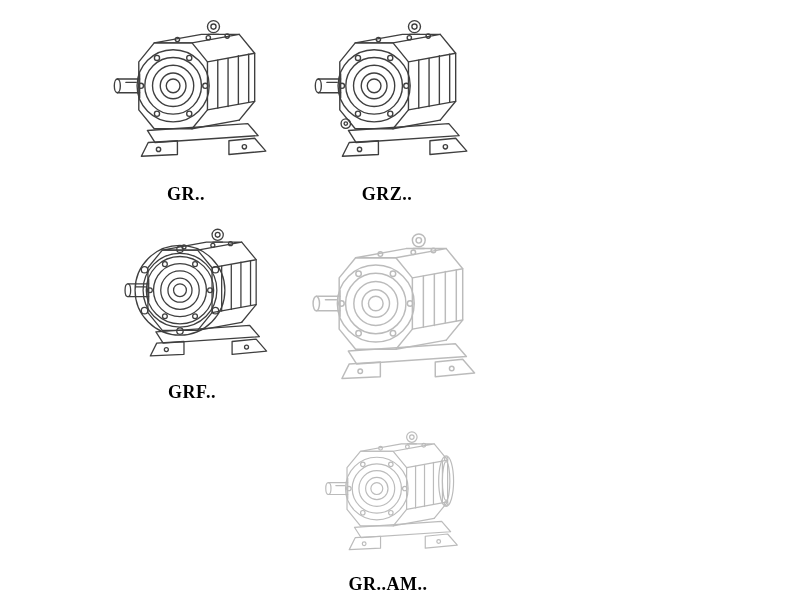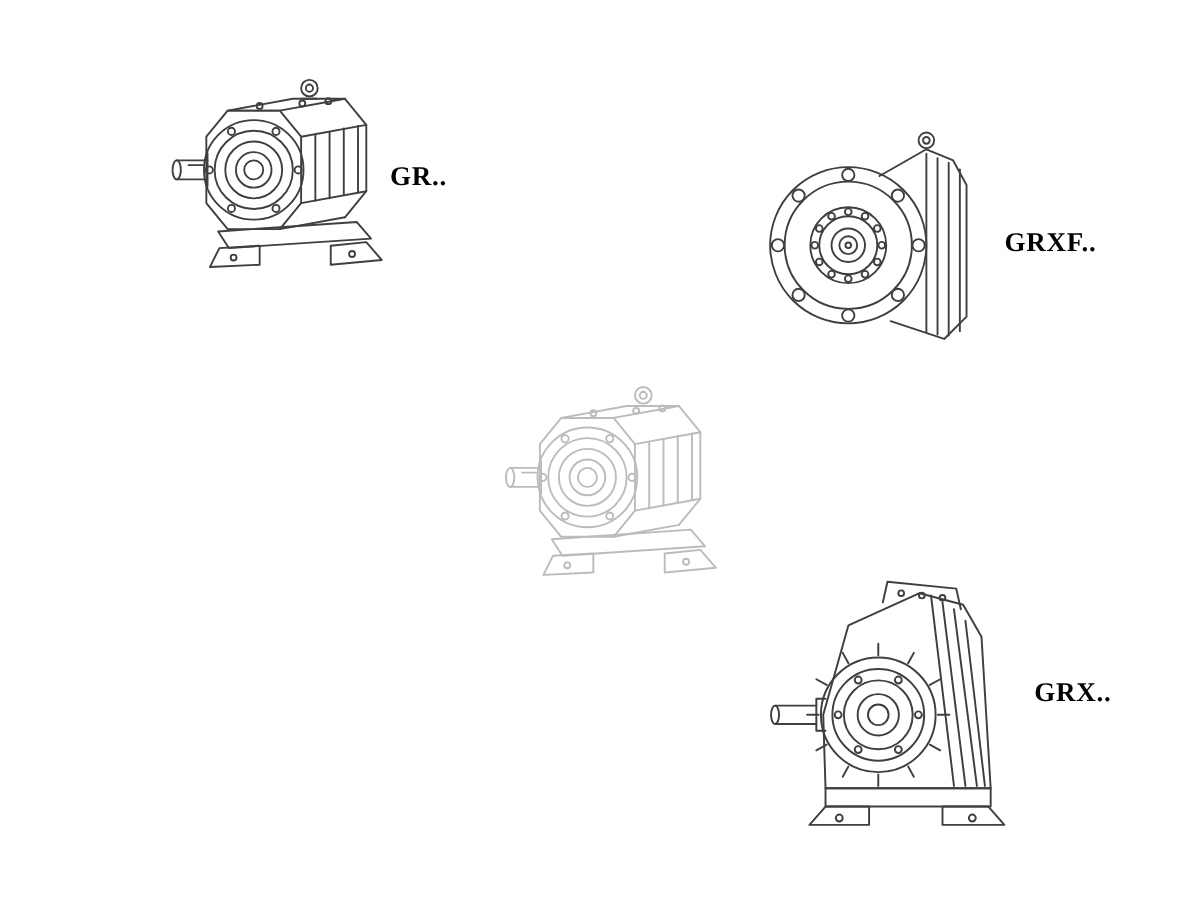--- a/index.html
+++ b/index.html
@@ -9,24 +9,24 @@
     background: #ffffff;
     font-family: "Liberation Serif", serif;
   }
   .canvas {
     position: relative;
     width: 800px; height: 600px;
     background: #ffffff;
     overflow: hidden;
   }
   figure.figure {
-    margin: 14px; padding: 0;
+    margin: 0; padding: 0;
     position: absolute;
     display: flex;
-    flex-direction: row;
+    flex-direction: column;
     align-items: center;
     justify-content: flex-end;
   }
   .figure svg.drawing {
     flex: 1 1 auto;
     width: 100%;
     height: calc(100% - 26px);
   }
   .figure-label {
     height: 26px;
@@ -192,39 +192,50 @@
 
 <div class="canvas">
 
   <figure class="figure" style="left:88px; top:0; width:196px; height:208px">
     <svg class="drawing" viewBox="0 0 200 212">
       <use href="#g-gr"></use>
     </svg>
     <figcaption class="figure-label">GR..</figcaption>
   </figure>
 
-
-  <figure class="figure" style="left:492px; top:0; width:225px; height:296px">
-    <svg class="drawing" viewBox="0 0 220 260">
-      <use href="#g-grxf"></use>
-    </svg>
-    <figcaption class="figure-label">GRXF..</figcaption>
-  </figure>
-
+  <figure class="figure" style="left:292px; top:0; width:190px; height:208px">
+    <svg class="drawing" viewBox="0 0 200 212">
+      <use href="#g-gr"></use>
+        <use href="#g-grz-extra"></use>
+    </svg>
+    <figcaption class="figure-label">GRZ..</figcaption>
+  </figure>
+
+
+  <figure class="figure" style="left:92px; top:210px; width:200px; height:196px">
+    <svg class="drawing" viewBox="0 0 200 212">
+      <use href="#g-gr"></use>
+        <use href="#g-flange"></use>
+    </svg>
+    <figcaption class="figure-label">GRF..</figcaption>
+  </figure>
 
   <figure class="figure" style="left:292px; top:212px; width:195px; height:194px">
     <svg class="drawing" viewBox="0 0 200 212">
       <g class="faded">
           <use href="#g-gr"></use>
         </g>
     </svg>
   </figure>
 
 
-
-  <figure class="figure" style="left:492px; top:300px; width:235px; height:296px">
-    <svg class="drawing" viewBox="0 0 240 262">
-      <use href="#g-grx"></use>
-    </svg>
-    <figcaption class="figure-label">GRX..</figcaption>
-  </figure>
+  <figure class="figure" style="left:290px; top:414px; width:196px; height:184px">
+    <svg class="drawing" viewBox="0 0 200 212">
+      <g class="faded">
+          <use href="#g-gr"></use>
+          <use href="#g-am"></use>
+        </g>
+    </svg>
+    <figcaption class="figure-label">GR..AM..</figcaption>
+  </figure>
+
 
 </div>
 
 </body></html>

